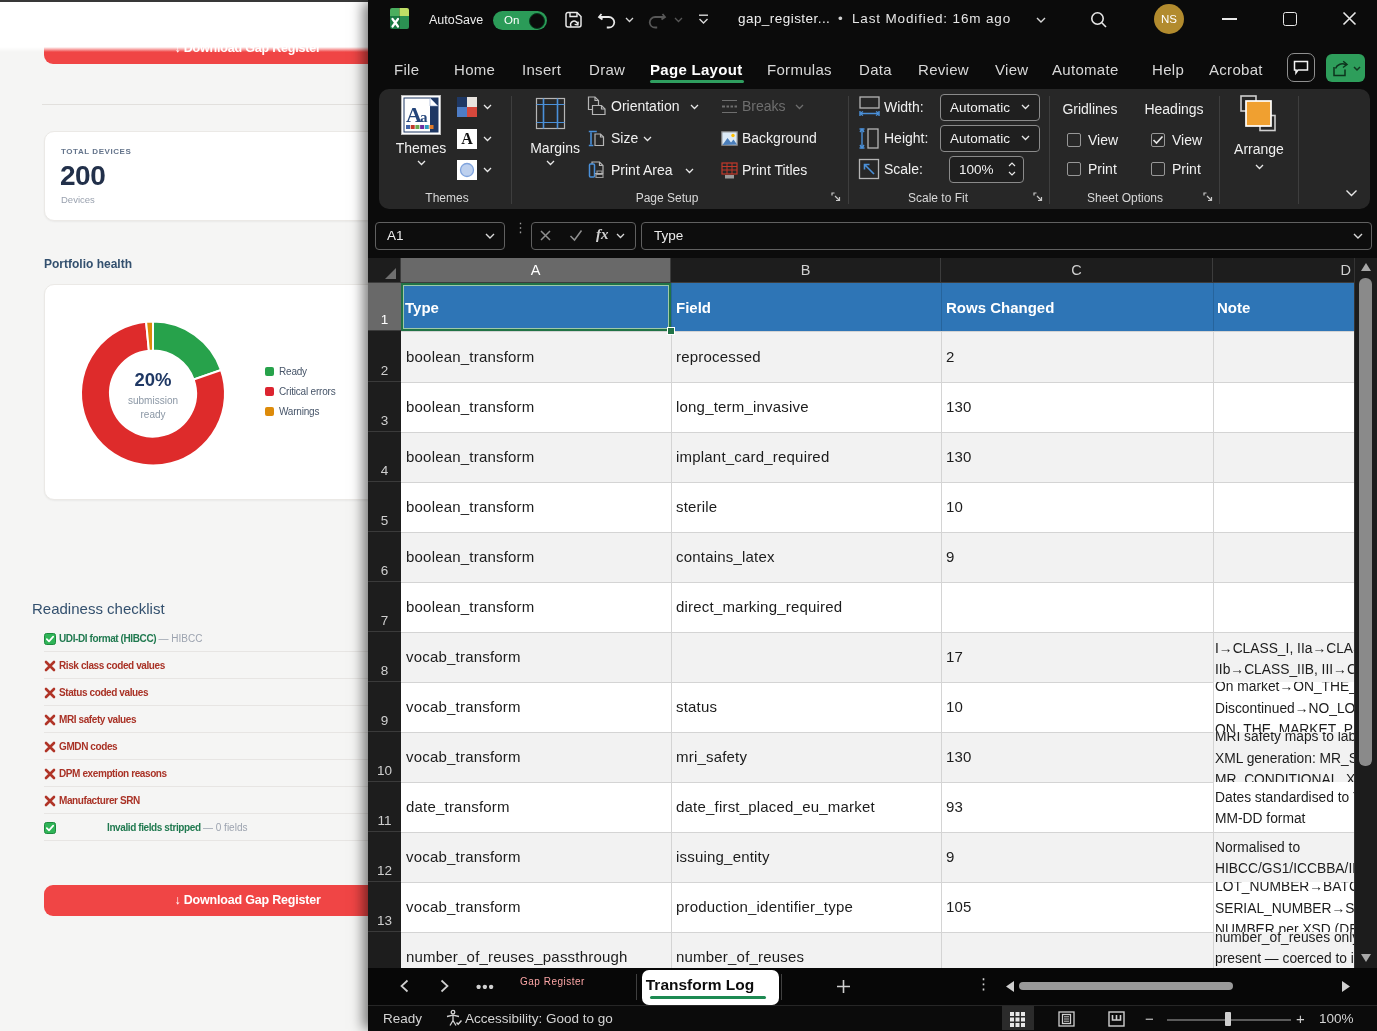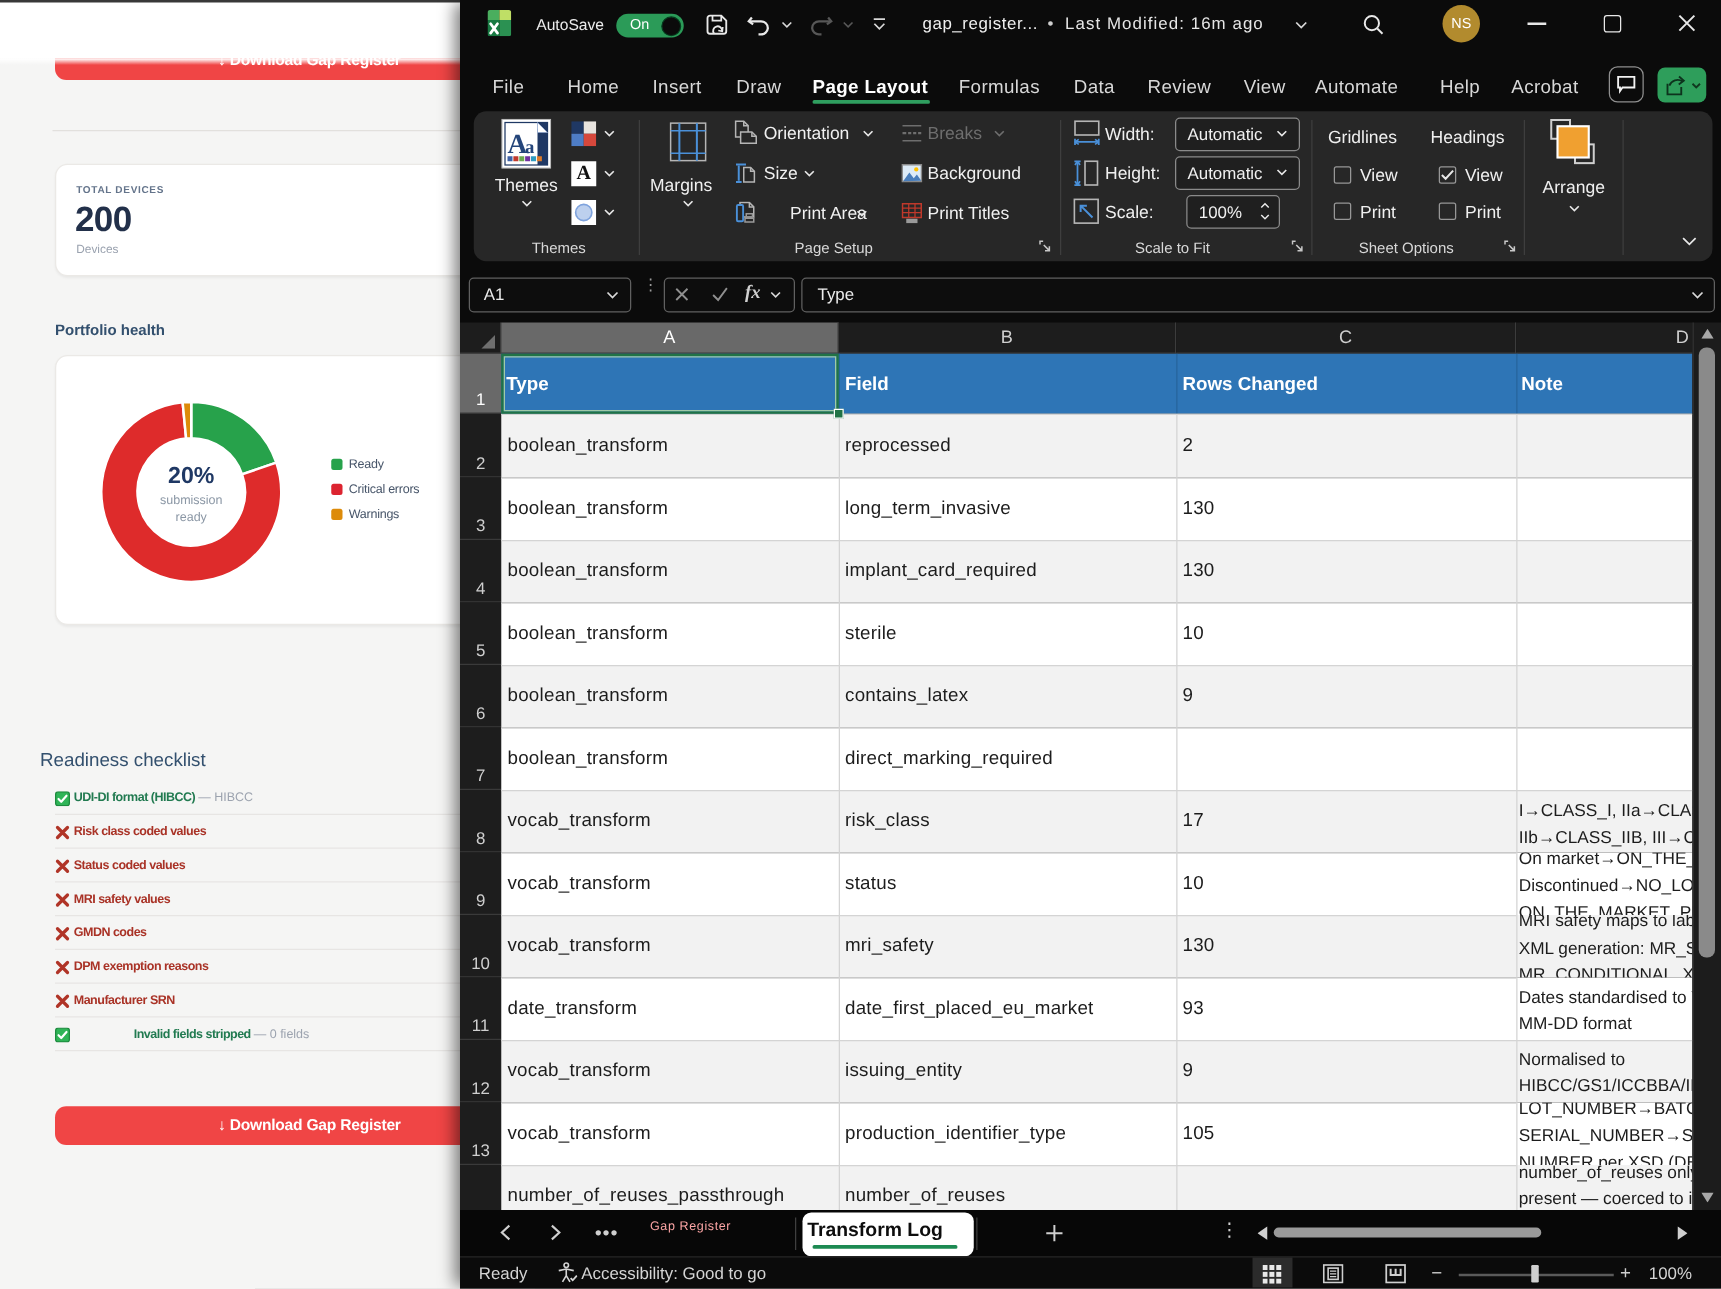--- a/index.html
+++ b/index.html
@@ -255,21 +255,21 @@
         <path d="M1 1 L4.5 4.5 L8 1"></path>
       </svg>
     <div class="rlabel" style="left:29px;width:100px;">Themes</div>
     <div class="rsep" style="left:143px;top:96px;"></div>
 
     <svg class="abs" style="left:166px;top:97px;" width="33" height="33" viewBox="0 0 33 33" fill="none">
       <rect x="2.5" y="1.5" width="28" height="30" stroke="#b5b5b5" stroke-width="1.2"></rect>
       <path d="M9.5 1.5 v30 M23.5 1.5 v30" stroke="#4a90d9" stroke-width="1.6"></path>
       <path d="M2.5 7.5 h28 M2.5 25.5 h28" stroke="#4a90d9" stroke-width="1.2"></path>
     </svg>
-    <div class="abs rtext" style="left:152px;top:140px;width:60px;text-align:left;">Margins</div>
+    <div class="abs rtext" style="left:152px;top:140px;width:60px;text-align:right;">Margins</div>
     <svg class="abs" style="left:178px;top:160px;" width="9" height="6" viewBox="0 0 9 6" fill="none" stroke="#e8e8e8" stroke-width="1.3">
         <path d="M1 1 L4.5 4.5 L8 1"></path>
       </svg>
 
     <svg class="abs" style="left:219px;top:96px;" width="20" height="20" viewBox="0 0 20 20" fill="none" stroke="#b5b5b5" stroke-width="1.2">
       <path d="M1.5 1 h6.5 l3.5 3.5 v9 h-10 z"></path>
         <path d="M8 1 v3.5 h3.5"></path>
       <path d="M5.5 9.5 h9 l3.5 3.5 v5.5 h-12.5 z" fill="#262626"></path>
         <path d="M14.5 9.5 v3.5 h3.5"></path>
     </svg>
@@ -287,21 +287,21 @@
     <svg class="abs" style="left:275px;top:136px;" width="9" height="6" viewBox="0 0 9 6" fill="none" stroke="#e8e8e8" stroke-width="1.3">
         <path d="M1 1 L4.5 4.5 L8 1"></path>
       </svg>
 
     <svg class="abs" style="left:220px;top:161px;" width="19" height="19" viewBox="0 0 19 19" fill="none">
       <path d="M4 1 h7.5 l3.5 3.5 v8 h-11 z" stroke="#b5b5b5" stroke-width="1.2"></path>
         <path d="M11.5 1 v3.5 h3.5" stroke="#b5b5b5" stroke-width="1.2"></path>
       <rect x="1.5" y="3" width="5" height="13" rx="1" stroke="#4a90d9" stroke-width="1.5" fill="#262626"></rect>
       <path d="M8 13.5 h7 v3 h-7 z M9 12 v-2 h5 v2" stroke="#9a9a9a" stroke-width="1.2"></path>
     </svg>
-    <div class="abs rtext" style="left:243px;top:162px;margin-left:21px;">Print Area</div>
+    <div class="abs rtext" style="left:243px;top:162px;">Print Area</div>
     <svg class="abs" style="left:317px;top:168px;" width="9" height="6" viewBox="0 0 9 6" fill="none" stroke="#e8e8e8" stroke-width="1.3">
         <path d="M1 1 L4.5 4.5 L8 1"></path>
       </svg>
 
     <svg class="abs" style="left:353px;top:98px;" width="17" height="17" viewBox="0 0 17 17" fill="none" stroke="#6e6e6e" stroke-width="1.3">
       <path d="M1 2.5 h15 M1 14.5 h15" stroke-width="1.2"></path>
       <path d="M1 8.5 h3 M5.5 8.5 h2.5 M9.5 8.5 h2.5 M13.5 8.5 h2.5" stroke-width="1.8"></path>
     </svg>
     <div class="abs rtext" style="left:374px;top:98px;color:#6e6e6e;">Breaks</div>
     <svg class="abs" style="left:427px;top:104px;" width="9" height="6" viewBox="0 0 9 6" fill="none" stroke="#6e6e6e" stroke-width="1.3">
@@ -500,21 +500,20 @@
     <div class="cell" style="left:573px;top:432px;width:272px;height:50px;">130</div>
     <div class="cell" style="left:33px;top:482px;width:270px;height:50px;">boolean_transform</div>
     <div class="cell" style="left:303px;top:482px;width:270px;height:50px;">sterile</div>
     <div class="cell" style="left:573px;top:482px;width:272px;height:50px;">10</div>
     <div class="cell" style="left:33px;top:532px;width:270px;height:50px;">boolean_transform</div>
     <div class="cell" style="left:303px;top:532px;width:270px;height:50px;">contains_latex</div>
     <div class="cell" style="left:573px;top:532px;width:272px;height:50px;">9</div>
     <div class="cell" style="left:33px;top:582px;width:270px;height:50px;">boolean_transform</div>
     <div class="cell" style="left:303px;top:582px;width:270px;height:50px;">direct_marking_required</div>
     <div class="cell" style="left:33px;top:632px;width:270px;height:50px;">vocab_transform</div>
-    <div class="cell" style="left:303px;top:632px;width:270px;height:50px;">risk_class</div>
     <div class="cell" style="left:573px;top:632px;width:272px;height:50px;">17</div>
     <div class="cell" style="left:33px;top:682px;width:270px;height:50px;">vocab_transform</div>
     <div class="cell" style="left:303px;top:682px;width:270px;height:50px;">status</div>
     <div class="cell" style="left:573px;top:682px;width:272px;height:50px;">10</div>
     <div class="cell" style="left:33px;top:732px;width:270px;height:50px;">vocab_transform</div>
     <div class="cell" style="left:303px;top:732px;width:270px;height:50px;">mri_safety</div>
     <div class="cell" style="left:573px;top:732px;width:272px;height:50px;">130</div>
     <div class="cell" style="left:33px;top:782px;width:270px;height:50px;">date_transform</div>
     <div class="cell" style="left:303px;top:782px;width:270px;height:50px;">date_first_placed_eu_market</div>
     <div class="cell" style="left:573px;top:782px;width:272px;height:50px;">93</div>

